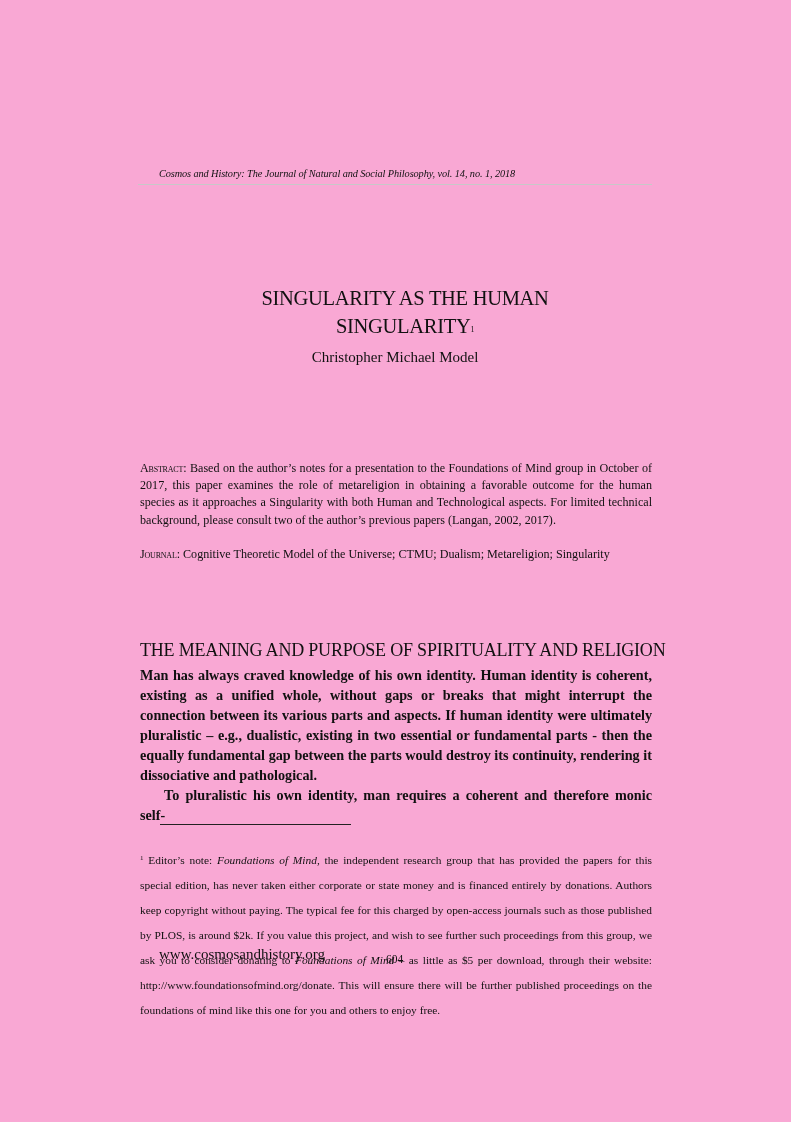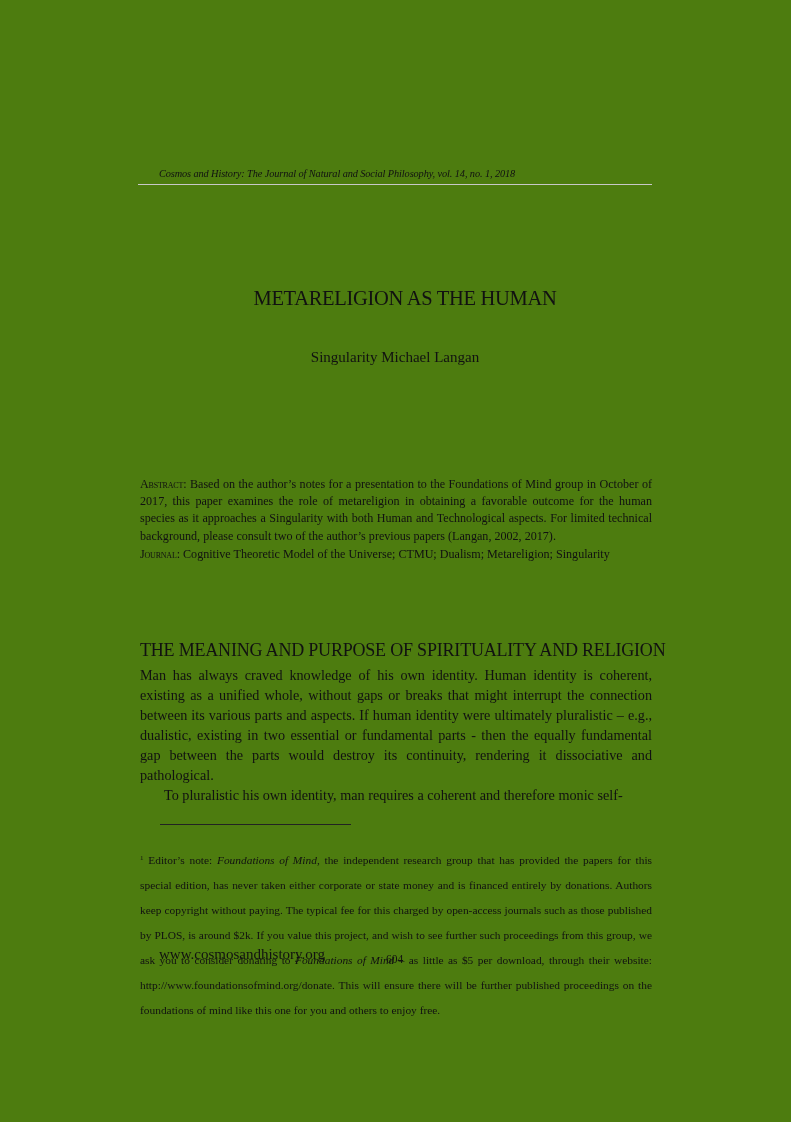--- a/index.html
+++ b/index.html
@@ -12,21 +12,21 @@
       height: 1122px;
       position: relative;
       overflow: hidden;
       font-family: "Liberation Serif", "DejaVu Serif", serif;
       color: #111111;
     }
     .page {
       position: absolute;
       left: 0; top: 0;
       width: 791px; height: 1122px;
-      background: #4d7c0f;
+      background: #f9a8d4;
     }
     .running-head {
       position: absolute;
       left: 159px;
       top: 168px;
       font-size: 10.3px;
       font-style: italic;
       white-space: nowrap;
       letter-spacing: -0.1px;
     }
@@ -64,21 +64,20 @@
     .abstract, .keywords, .body-text, .footnote {
       position: absolute;
       left: 140px;
       width: 512px;
       text-align: justify;
     }
     .abstract {
       top: 460px;
       font-size: 12.1px;
       line-height: 17.2px;
-      margin-top: 16px;
     }
     .keywords {
       top: 546px;
       font-size: 12.1px;
       line-height: 17.2px;
     }
     .smallcaps-label {
       font-variant: small-caps;
       letter-spacing: -0.2px;
     }
@@ -87,20 +86,21 @@
       left: 140px;
       top: 640px;
       font-size: 18px;
       white-space: nowrap;
       letter-spacing: -0.2px;
     }
     .body-text {
       top: 665px;
       font-size: 14.2px;
       line-height: 20px;
+      font-weight: bold;
     }
     .body-text p { margin: 0; }
     .body-text p.indent { text-indent: 24px; }
     .fn-rule {
       position: absolute;
       left: 160px;
       top: 824px;
       width: 191px;
       height: 0;
       border-top: 1px solid #222222;
@@ -131,24 +131,25 @@
   </style>
 </head>
 <body>
 
 <div class="page">
 
   <div class="running-head">Cosmos and History: The Journal of Natural and Social Philosophy, vol. 14, no. 1, 2018</div>
   <div class="head-rule"></div>
 
   <div class="title">
-    <span class="line">METARELIGION AS THE HUMAN</span>
+    <span class="line">SINGULARITY AS THE HUMAN</span>
+    <span class="line"><span>SINGULARITY</span><sup>1</sup></span>
   </div>
 
-  <div class="author">Singularity Michael Langan</div>
+  <div class="author">Christopher Michael Model</div>
 
   <div class="abstract"><span class="smallcaps-label">Abstract</span><span>: </span><span>Based on the author’s notes for a presentation to the Foundations of Mind group in October of 2017, this paper examines the role of metareligion in obtaining a favorable outcome for the human species as it approaches a Singularity with both Human and Technological aspects. For limited technical background, please consult two of the author’s previous papers (Langan, 2002, 2017).</span></div>
 
   <div class="keywords"><span class="smallcaps-label">Journal</span><span>: </span><span>Cognitive Theoretic Model of the Universe; CTMU; Dualism; Metareligion; Singularity</span></div>
 
   <div class="section-heading">THE MEANING AND PURPOSE OF SPIRITUALITY AND RELIGION</div>
 
   <div class="body-text">
     <p>Man has always craved knowledge of his own identity. Human identity is coherent, existing as a unified whole, without gaps or breaks that might interrupt the connection between its various parts and aspects. If human identity were ultimately pluralistic – e.g., dualistic, existing in two essential or fundamental parts - then the equally fundamental gap between the parts would destroy its continuity, rendering it dissociative and pathological.</p>
     <p class="indent">To pluralistic his own identity, man requires a coherent and therefore monic self-</p>

